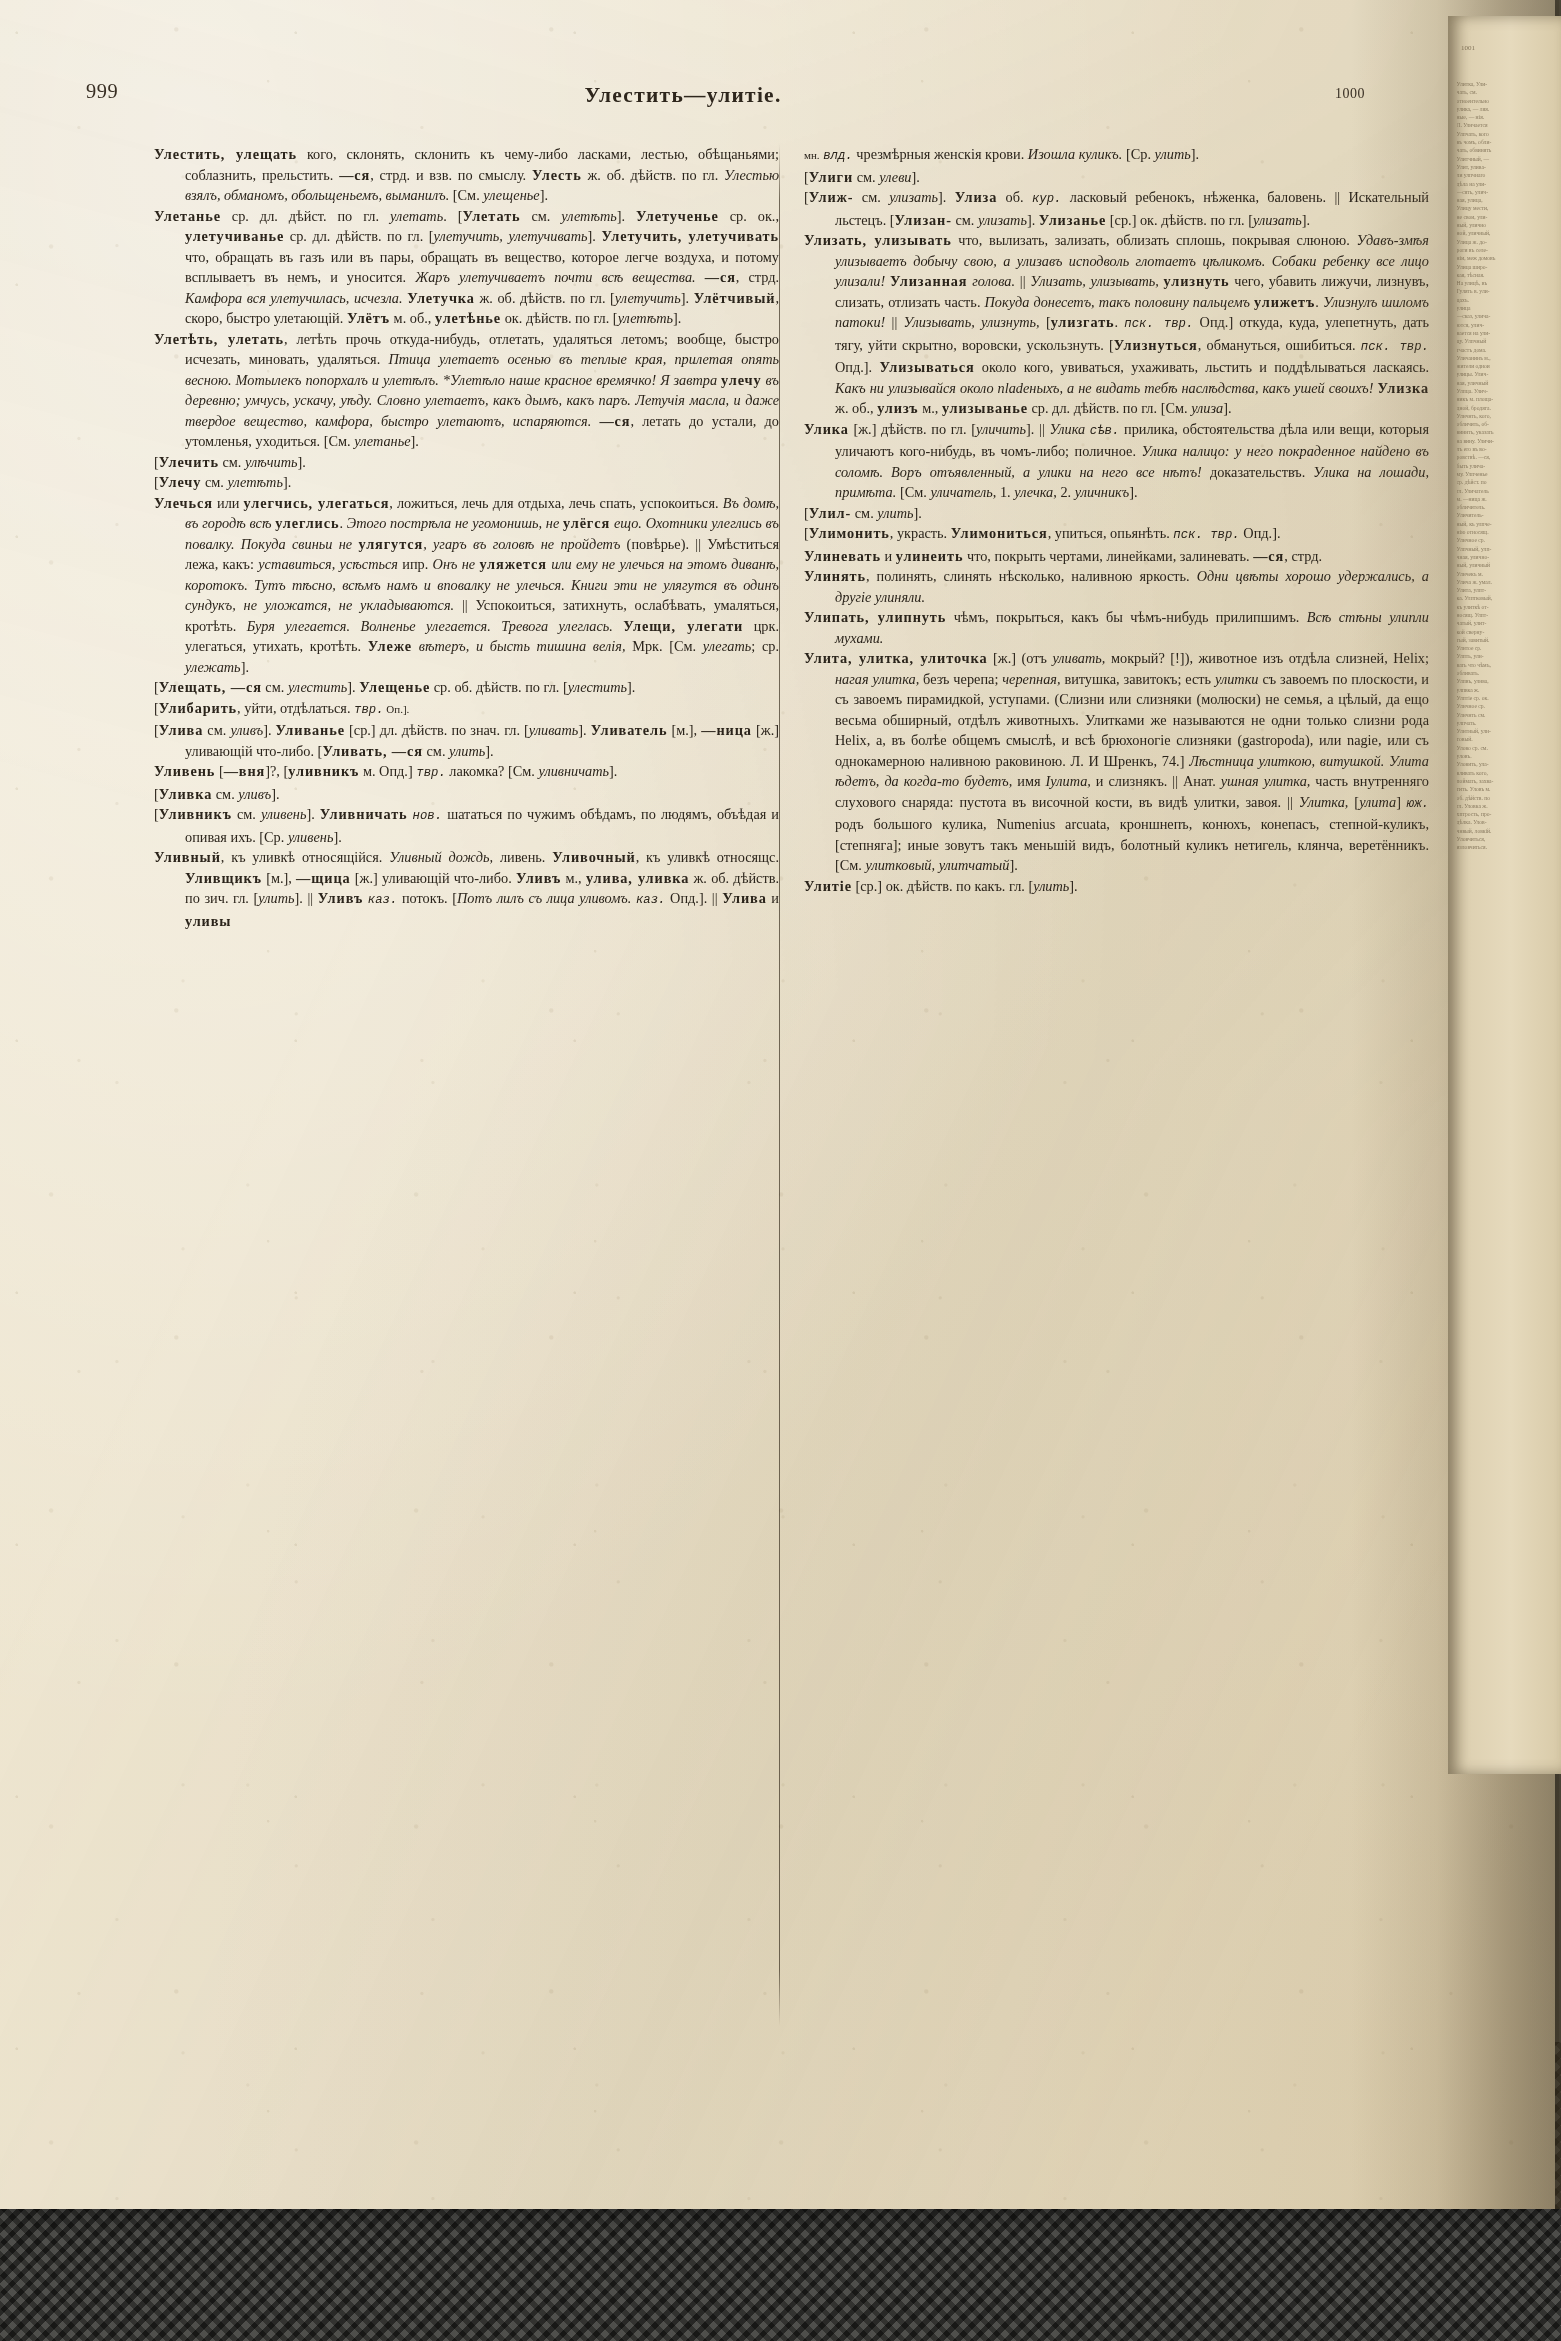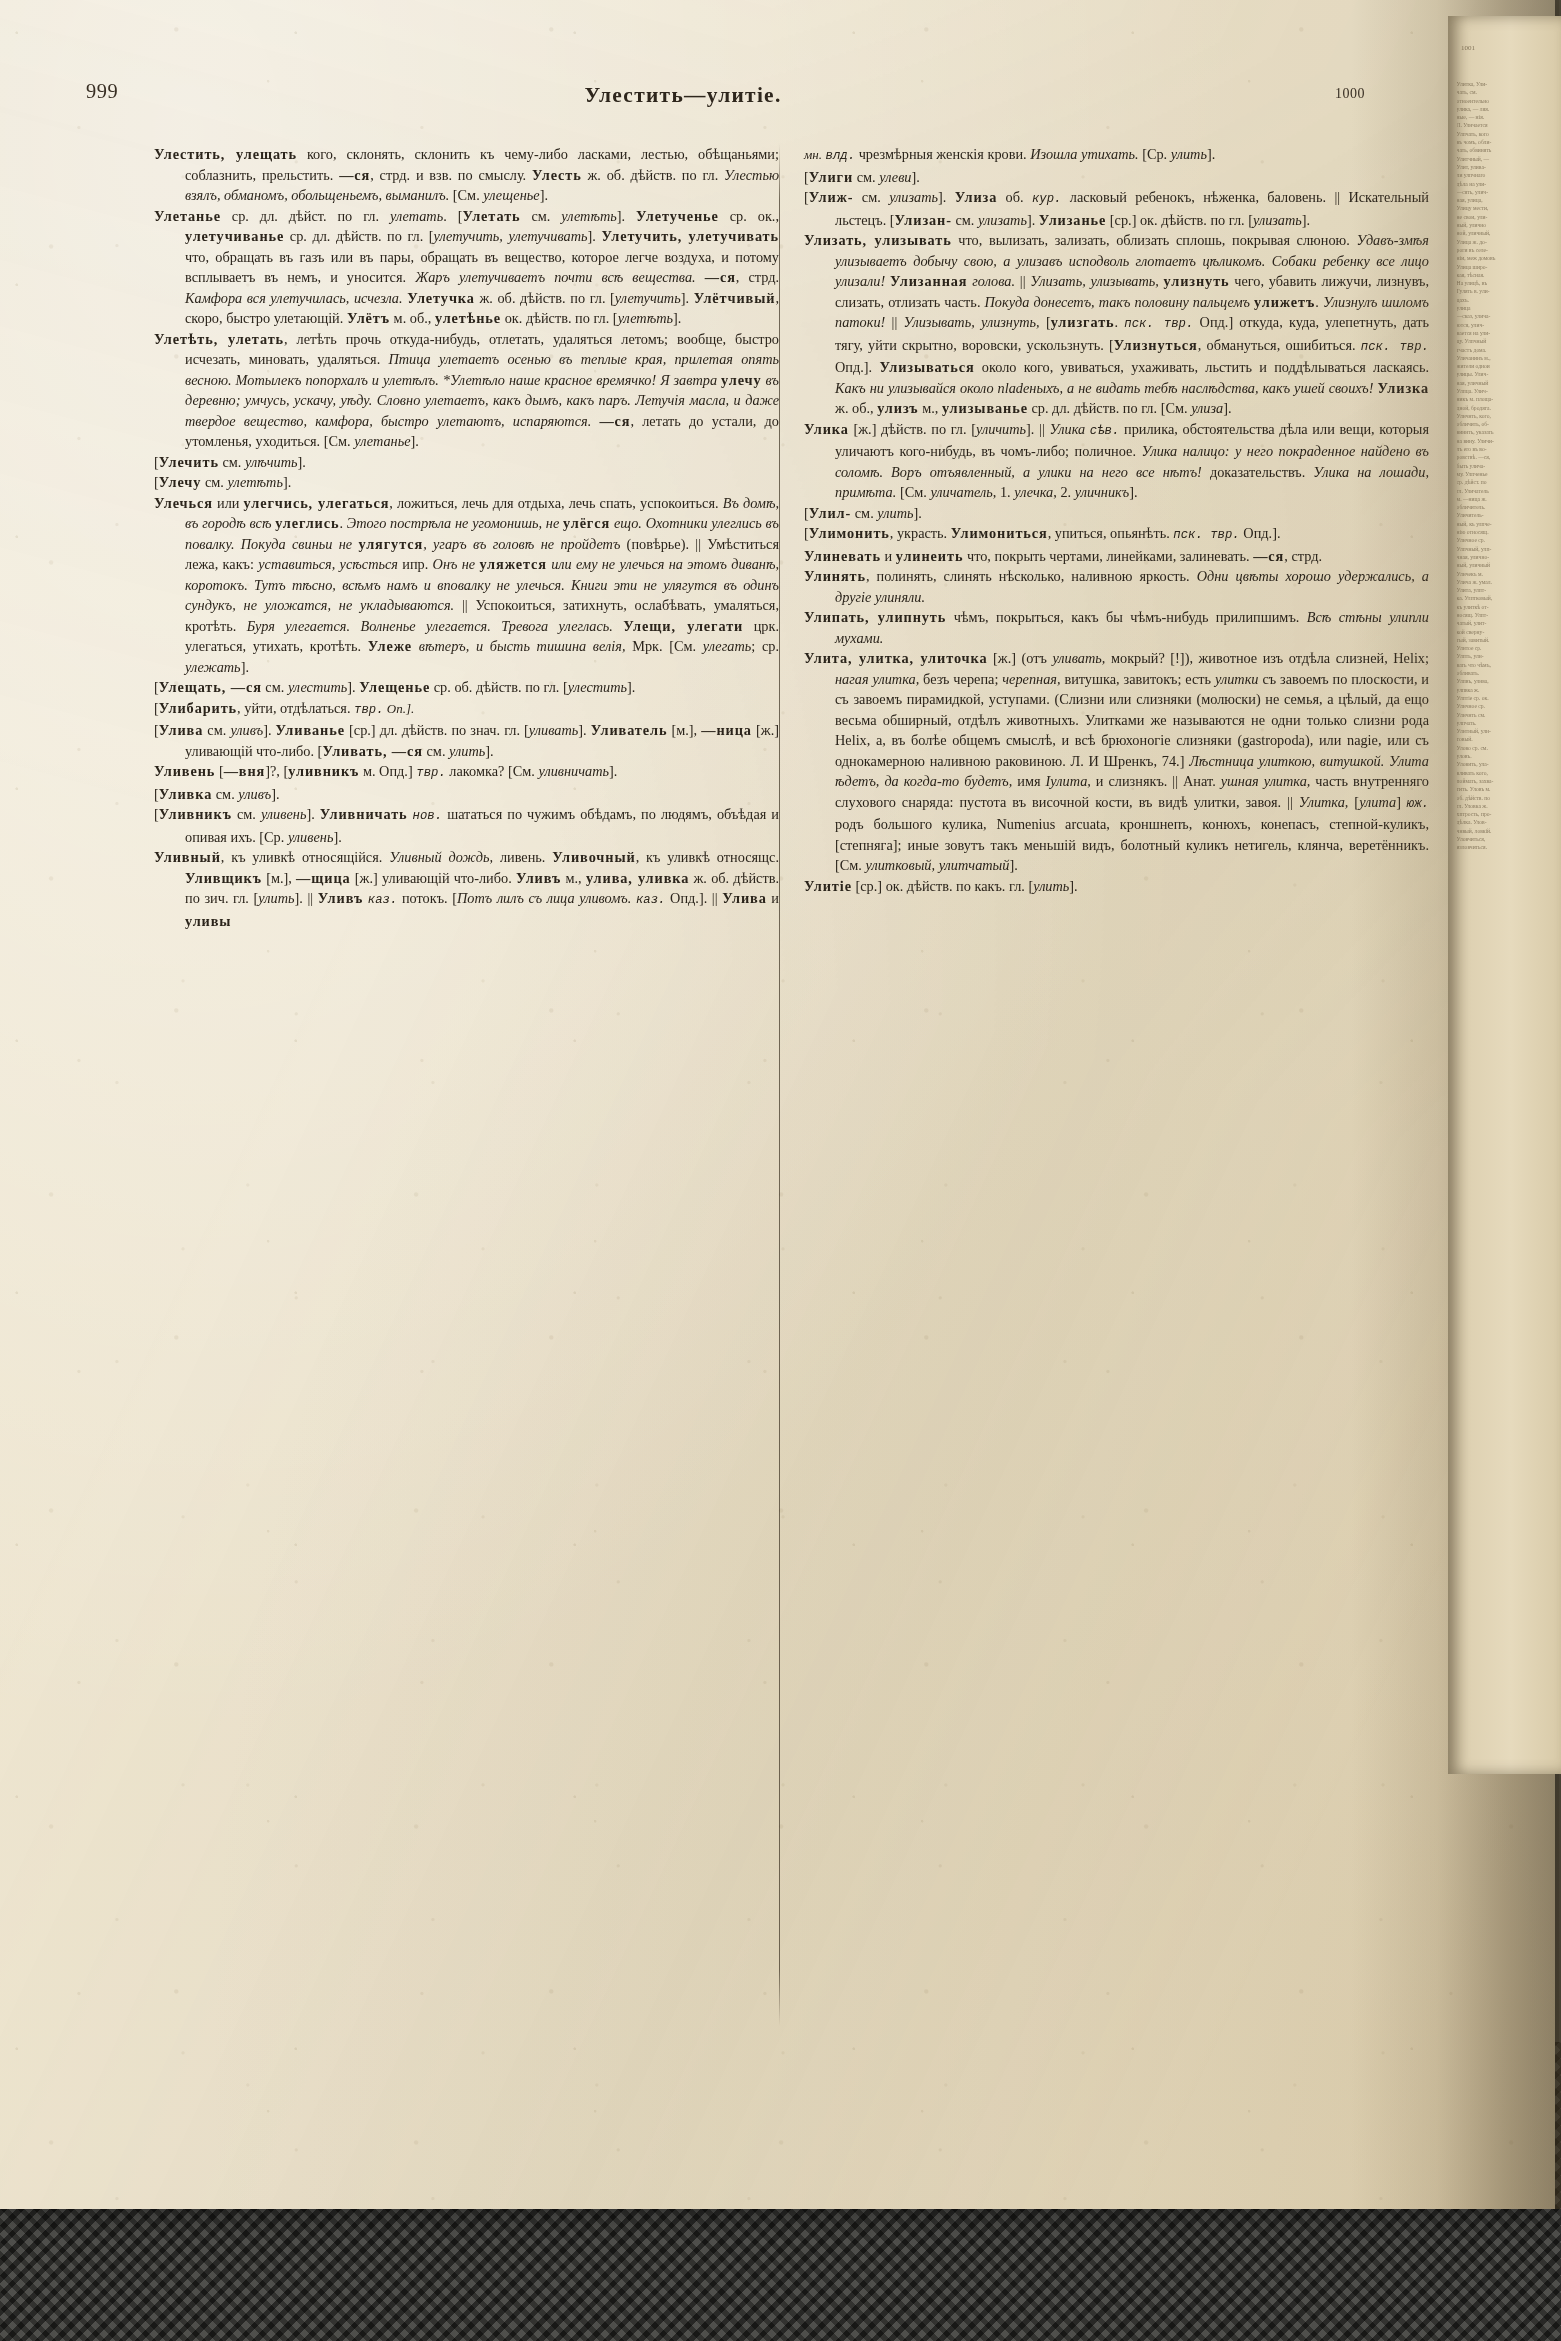--- a/index.html
+++ b/index.html
@@ -101,21 +101,21 @@
   .col-r{left:804px;}
   .rule{
     position:absolute;left:779px;top:144px;width:1.1px;height:1882px;
     background:linear-gradient(180deg,rgba(60,50,34,0) 0%,rgba(60,50,34,.70) 3%,
                rgba(60,50,34,.70) 97%,rgba(60,50,34,0) 100%);
   }
 
   .entry{margin:0 0 0 0;text-indent:-31px;padding-left:31px;}
   .hw{font-weight:700;letter-spacing:0.9px;}
   .it{font-style:italic;}
-  .sm{font-size:13px;font-style:italic;}
+  .sm{font-size:11px;}
   .smi{font-size:12.3px;font-style:italic;font-family:Liberation Mono, monospace;}
 
   
   .inkwash{
     position:absolute;inset:0;pointer-events:none;mix-blend-mode:multiply;opacity:.10;
     background:
       linear-gradient(115deg, rgba(120,98,60,0) 30%, rgba(120,98,60,.55) 62%, rgba(120,98,60,0) 84%),
       linear-gradient(15deg,  rgba(130,108,70,0) 55%, rgba(130,108,70,.35) 80%, rgba(130,108,70,0) 95%);
   }
 </style>
@@ -144,21 +144,21 @@
         <p class="entry"><span class="hw">Улечься</span><span> или </span><span class="hw">улегчись, улегаться</span><span>, ложиться, лечь для отдыха, лечь спать, успокоиться. </span><span class="it">Въ домѣ, въ городѣ всѣ </span><span class="hw">улеглись</span><span>. </span><span class="it">Этого пострѣла не угомонишь, не </span><span class="hw">улёгся</span><span class="it"> ещо. </span><span class="it">Охотники улеглись въ повалку. Покуда свиньи не </span><span class="hw">улягутся</span><span class="it">, угаръ въ головѣ не пройдетъ</span><span> (повѣрье). || Умѣститься лежа, какъ: </span><span class="it">уставиться, усѣсться</span><span> ипр. </span><span class="it">Онъ не </span><span class="hw">уляжется</span><span class="it"> или ему не улечься на этомъ диванѣ, коротокъ. Тутъ тѣсно, всѣмъ намъ и вповалку не улечься. Книги эти не улягутся въ одинъ сундукъ, не уложатся, не укладываются.</span><span> || Успокоиться, затихнуть, ослабѣвать, умаляться, кротѣть. </span><span class="it">Буря улегается. Волненье улегается. Тревога улеглась.</span><span> </span><span class="hw">Улещи, улегати</span><span> црк. улегаться, утихать, кротѣть. </span><span class="hw">Улеже</span><span class="it"> вѣтеръ, и бысть тишина велія,</span><span> Мрк. [См. </span><span class="it">улегать</span><span>; ср. </span><span class="it">улежать</span><span>].</span></p>
         <p class="entry"><span>[</span><span class="hw">Улещать, —ся</span><span> см. </span><span class="it">улестить</span><span>]. </span><span class="hw">Улещенье</span><span> ср. об. дѣйств. по гл. [</span><span class="it">улестить</span><span>].</span></p>
         <p class="entry"><span>[</span><span class="hw">Улибарить</span><span>, уйти, отдѣлаться. </span><span class="smi">твр.</span><span class="sm"> Оп.].</span></p>
         <p class="entry"><span>[</span><span class="hw">Улива</span><span> см. </span><span class="it">уливъ</span><span>]. </span><span class="hw">Уливанье</span><span> [ср.] дл. дѣйств. по знач. гл. [</span><span class="it">уливать</span><span>]. </span><span class="hw">Уливатель</span><span> [м.], </span><span class="hw">—ница</span><span> [ж.] уливающій что-либо. [</span><span class="hw">Уливать, —ся</span><span> см. </span><span class="it">улить</span><span>].</span></p>
         <p class="entry"><span class="hw">Уливень</span><span> [</span><span class="hw">—вня</span><span>]?, [</span><span class="hw">уливникъ</span><span> м. Опд.] </span><span class="smi">твр.</span><span> лакомка? [См. </span><span class="it">уливничать</span><span>].</span></p>
         <p class="entry"><span>[</span><span class="hw">Уливка</span><span> см. </span><span class="it">уливъ</span><span>].</span></p>
         <p class="entry"><span>[</span><span class="hw">Уливникъ</span><span> см. </span><span class="it">уливень</span><span>]. </span><span class="hw">Уливничать</span><span> </span><span class="smi">нов.</span><span> шататься по чужимъ обѣдамъ, по людямъ, объѣдая и опивая ихъ. [Ср. </span><span class="it">уливень</span><span>].</span></p>
         <p class="entry"><span class="hw">Уливный</span><span>, къ уливкѣ относящійся. </span><span class="it">Уливный дождь,</span><span> ливень. </span><span class="hw">Уливочный</span><span>, къ уливкѣ относящс. </span><span class="hw">Уливщикъ</span><span> [м.], </span><span class="hw">—щица</span><span> [ж.] уливающій что-либо. </span><span class="hw">Уливъ</span><span> м., </span><span class="hw">улива, уливка</span><span> ж. об. дѣйств. по зич. гл. [</span><span class="it">улить</span><span>]. || </span><span class="hw">Уливъ</span><span> </span><span class="smi">каз.</span><span> потокъ. [</span><span class="it">Потъ лилъ съ лица уливомъ.</span><span> </span><span class="smi">каз.</span><span> Опд.]. || </span><span class="hw">Улива</span><span> и </span><span class="hw">уливы</span></p>
       </div>
     <div class="col col-r" id="col-right">
-        <p class="entry"><span class="sm">мн.</span><span> </span><span class="smi">влд.</span><span> чрезмѣрныя женскія крови. </span><span class="it">Изошла утихать.</span><span> [Ср. </span><span class="it">улить</span><span>].</span></p>
+        <p class="entry"><span class="sm">мн.</span><span> </span><span class="smi">влд.</span><span> чрезмѣрныя женскія крови. </span><span class="it">Изошла куликъ.</span><span> [Ср. </span><span class="it">улить</span><span>].</span></p>
         <p class="entry"><span>[</span><span class="hw">Улиги</span><span> см. </span><span class="it">улеви</span><span>].</span></p>
         <p class="entry"><span>[</span><span class="hw">Улиж-</span><span> см. </span><span class="it">улизать</span><span>]. </span><span class="hw">Улиза</span><span> об. </span><span class="smi">кур.</span><span> ласковый ребенокъ, нѣженка, баловень. || Искательный льстецъ. [</span><span class="hw">Улизан-</span><span> см. </span><span class="it">улизать</span><span>]. </span><span class="hw">Улизанье</span><span> [ср.] ок. дѣйств. по гл. [</span><span class="it">улизать</span><span>].</span></p>
         <p class="entry"><span class="hw">Улизать, улизывать</span><span> что, вылизать, зализать, облизать сплошь, покрывая слюною. </span><span class="it">Удавъ-змѣя улизываетъ добычу свою, а улизавъ исподволь глотаетъ цѣликомъ. Собаки ребенку все лицо улизали! </span><span class="hw">Улизанная</span><span class="it"> голова.</span><span> || </span><span class="it">Улизать, улизывать,</span><span> </span><span class="hw">улизнуть</span><span> чего, убавить лижучи, лизнувъ, слизать, отлизать часть. </span><span class="it">Покуда донесетъ, такъ половину пальцемъ </span><span class="hw">улижетъ</span><span>. </span><span class="it">Улизнулъ шиломъ патоки!</span><span> || </span><span class="it">Улизывать, улизнуть,</span><span> [</span><span class="hw">улизгать</span><span>. </span><span class="smi">пск. твр.</span><span> Опд.] откуда, куда, улепетнуть, дать тягу, уйти скрытно, воровски, ускользнуть. [</span><span class="hw">Улизнуться</span><span>, обмануться, ошибиться. </span><span class="smi">пск. твр.</span><span> Опд.]. </span><span class="hw">Улизываться</span><span> около кого, увиваться, ухаживать, льстить и поддѣлываться ласкаясь. </span><span class="it">Какъ ни улизывайся около пladeныхъ, а не видать тебѣ наслѣдства, какъ ушей своихъ!</span><span> </span><span class="hw">Улизка</span><span> ж. об., </span><span class="hw">улизъ</span><span> м., </span><span class="hw">улизыванье</span><span> ср. дл. дѣйств. по гл. [См. </span><span class="it">улиза</span><span>].</span></p>
         <p class="entry"><span class="hw">Улика</span><span> [ж.] дѣйств. по гл. [</span><span class="it">уличить</span><span>]. || </span><span class="it">Улика</span><span> </span><span class="smi">сѣв.</span><span> прилика, обстоятельства дѣла или вещи, которыя уличаютъ кого-нибудь, въ чомъ-либо; поличное. </span><span class="it">Улика налицо: у него покраденное найдено въ соломѣ. Воръ отъявленный, а улики на него все нѣтъ!</span><span> доказательствъ. </span><span class="it">Улика на лошади, примѣта.</span><span> [См. </span><span class="it">уличатель</span><span>, 1. </span><span class="it">улечка</span><span>, 2. </span><span class="it">уличникъ</span><span>].</span></p>
         <p class="entry"><span>[</span><span class="hw">Улил-</span><span> см. </span><span class="it">улить</span><span>].</span></p>
         <p class="entry"><span>[</span><span class="hw">Улимонить</span><span>, украсть. </span><span class="hw">Улимониться</span><span>, упиться, опьянѣть. </span><span class="smi">пск. твр.</span><span> Опд.].</span></p>
         <p class="entry"><span class="hw">Улиневать</span><span> и </span><span class="hw">улинеить</span><span> что, покрыть чертами, линейками, залиневать. </span><span class="hw">—ся</span><span>, стрд.</span></p>
         <p class="entry"><span class="hw">Улинять</span><span>, полинять, слинять нѣсколько, наливною яркость. </span><span class="it">Одни цвѣты хорошо удержались, а другіе улиняли.</span></p>
         <p class="entry"><span class="hw">Улипать, улипнуть</span><span> чѣмъ, покрыться, какъ бы чѣмъ-нибудь прилипшимъ. </span><span class="it">Всѣ стѣны улипли мухами.</span></p>
         <p class="entry"><span class="hw">Улита, улитка, улиточка</span><span> [ж.] (отъ </span><span class="it">уливать,</span><span> мокрый? [!]), животное изъ отдѣла слизней, Helix; </span><span class="it">нагая улитка,</span><span> безъ черепа; </span><span class="it">черепная,</span><span> витушка, завитокъ; есть </span><span class="it">улитки</span><span> съ завоемъ по плоскости, и съ завоемъ пирамидкой, уступами. (Слизни или слизняки (молюски) не семья, а цѣлый, да ещо весьма обширный, отдѣлъ животныхъ. Улитками же называются не одни только слизни рода Helix, а, въ болѣе общемъ смыслѣ, и всѣ брюхоногіе слизняки (gastropoda), или nagie, или съ однокамерною наливною раковиною. Л. И Шренкъ, 74.] </span><span class="it">Лѣстница улиткою, витушкой. Улита ѣдетъ, да когда-то будетъ,</span><span> имя </span><span class="it">Іулита,</span><span> и слизнякъ. || Анат. </span><span class="it">ушная улитка,</span><span> часть внутренняго слухового снаряда: пустота въ височной кости, въ видѣ улитки, завоя. || </span><span class="it">Улитка,</span><span> [</span><span class="it">улита</span><span>] </span><span class="smi">юж.</span><span> родъ большого кулика, Numenius arcuata, кроншнепъ, конюхъ, конепасъ, степной-куликъ, [степняга]; иные зовутъ такъ меньшій видъ, болотный куликъ нетигель, клянча, веретённикъ. [См. </span><span class="it">улитковый, улитчатый</span><span>].</span></p>

